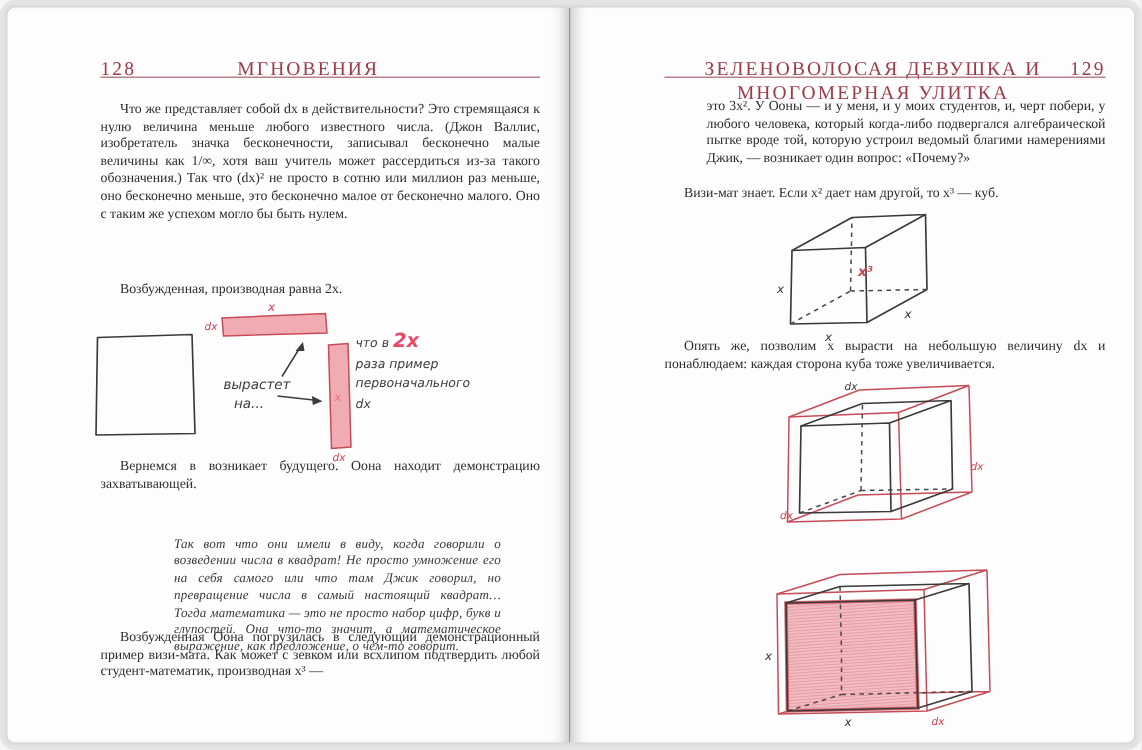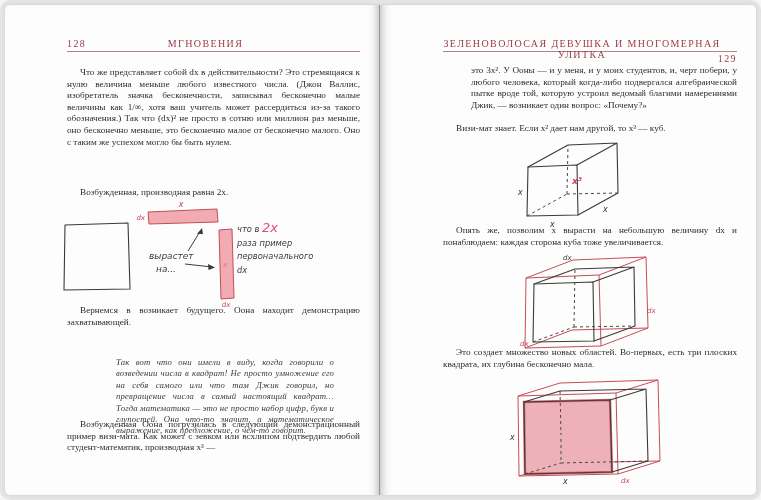--- a/index.html
+++ b/index.html
@@ -24,46 +24,46 @@
     left: 0; border-radius: 5px 0 0 5px;
     border-right: 1px solid #9a9a9a;
     box-shadow: inset -9px 0 10px -8px rgba(0,0,0,.30), 0 0 3px rgba(0,0,0,.12);
   }
   .page-right {
     left: 376px; border-radius: 0 5px 5px 0;
     box-shadow: inset 9px 0 10px -8px rgba(0,0,0,.25), 0 0 3px rgba(0,0,0,.12);
   }
   .pagehead {
     position: absolute; top: 32px; left: 62px; right: 19px; height: 15px;
-    font-size: 10px; letter-spacing: 1.4px;
+    font-size: 13px; letter-spacing: 1.4px;
     color: var(--accent, #9c3b49);
     border-bottom: 1px solid var(--rule, #bb8289);
   }
   .pagehead .num-left  { position: absolute; left: 0; top: 1px; }
-  .pagehead .num-right { position: absolute; right: 0; top: 1px; margin-top: 15px; }
+  .pagehead .num-right { position: absolute; right: 0; top: 1px; }
   .pagehead .title { position: absolute; left: 0; right: 16px; top: 1px; text-align: center; }
   .para {
     position: absolute; left: 62px; right: 19px; margin: 0;
     font-size: 9.2px; line-height: 11.6px; text-align: justify;
     color: var(--ink, #2e2c2b);
   }
   .indent { text-indent: 13px; }
   .quote {
     position: absolute; left: 95px; width: 218px; margin: 16px;
     font-size: 8.7px; line-height: 11.4px; font-style: italic;
     letter-spacing: .15px; text-align: justify; color: #3a3836;
   }
   .hand-note {
     position: absolute; left: 232px; top: 216px; width: 86px;
     font-family: "DejaVu Sans", sans-serif; font-style: italic;
     font-size: 8.3px; line-height: 13.5px; color: var(--hand, #3d3b3a);
   }
   .hand-note .hl {
     color: var(--highlight, #e84a6c);
-    font-size: 13px; font-weight: normal;
+    font-size: 13px; font-weight: bold;
   }
   svg { position: absolute; }
   svg text {
     font-family: "DejaVu Sans", sans-serif; font-style: italic;
   }
   .lab-dark { fill: var(--hand, #3d3b3a); }
   .lab-red  { fill: var(--red-label, #cc4454); }
   .edge-dark { stroke: #3c3a38; stroke-width: 1.1; fill: none; stroke-linejoin: round; stroke-linecap: round; }
   .edge-dash { stroke: #4a4846; stroke-width: 1; fill: none; stroke-dasharray: 3,3; }
   .edge-red  { stroke: var(--pink-stroke, #c64c57); stroke-width: 1; fill: none; stroke-linejoin: round; }
@@ -140,21 +140,20 @@
       <path class="edge-red" d="M7,27 L80,24 L82,95 L6,97 Z"></path>
       <path class="edge-red" d="M7,27 L54,9 M80,24 L127,6 M82,95 L129,77 M54,9 L127,6 M127,6 L129,77 M6,97 L53,79 M53,79 L129,77"></path>
       <path class="edge-dark" d="M15,33 L74,31 L75,90 L14,91 Z"></path>
       <path class="edge-dark" d="M15,33 L56,18 M74,31 L115,16 M75,90 L116,75 M56,18 L115,16 M115,16 L116,75"></path>
       <path class="edge-dash" d="M14,91 L55,76 M55,76 L56,18 M55,76 L116,75"></path>
       <text class="lab-dark" x="44" y="9" font-size="7">dx</text>
       <text class="lab-red" x="128" y="62" font-size="7">dx</text>
       <text class="lab-red" x="1" y="95" font-size="7">dx</text>
     </svg>
 
-    <p class="para indent" style="top:342px;">Это создает множество новых областей. Во-первых, есть три плоских квадрата, их глубина бесконечно мала.</p>
 
     <svg style="left:128px; top:370px;" width="155" height="110" viewBox="0 0 155 110">
       <defs>
         <pattern id="hatch3" width="5" height="4" patternUnits="userSpaceOnUse" patternTransform="rotate(-4)">
           <rect width="5" height="4" fill="#f6c9cd"></rect>
           <path d="M0,1 H5 M0,3 H5" stroke="#e79aa3" stroke-width="1"></path>
         </pattern>
       </defs>
       <path class="edge-red" d="M9,21 L107,18 L109,99 L10,101 Z"></path>
       <path class="edge-red" d="M9,21 L51,8 M107,18 L149,5 M109,99 L151,86 M51,8 L149,5 M149,5 L151,86 M10,101 L52,88 M52,88 L151,86"></path>

